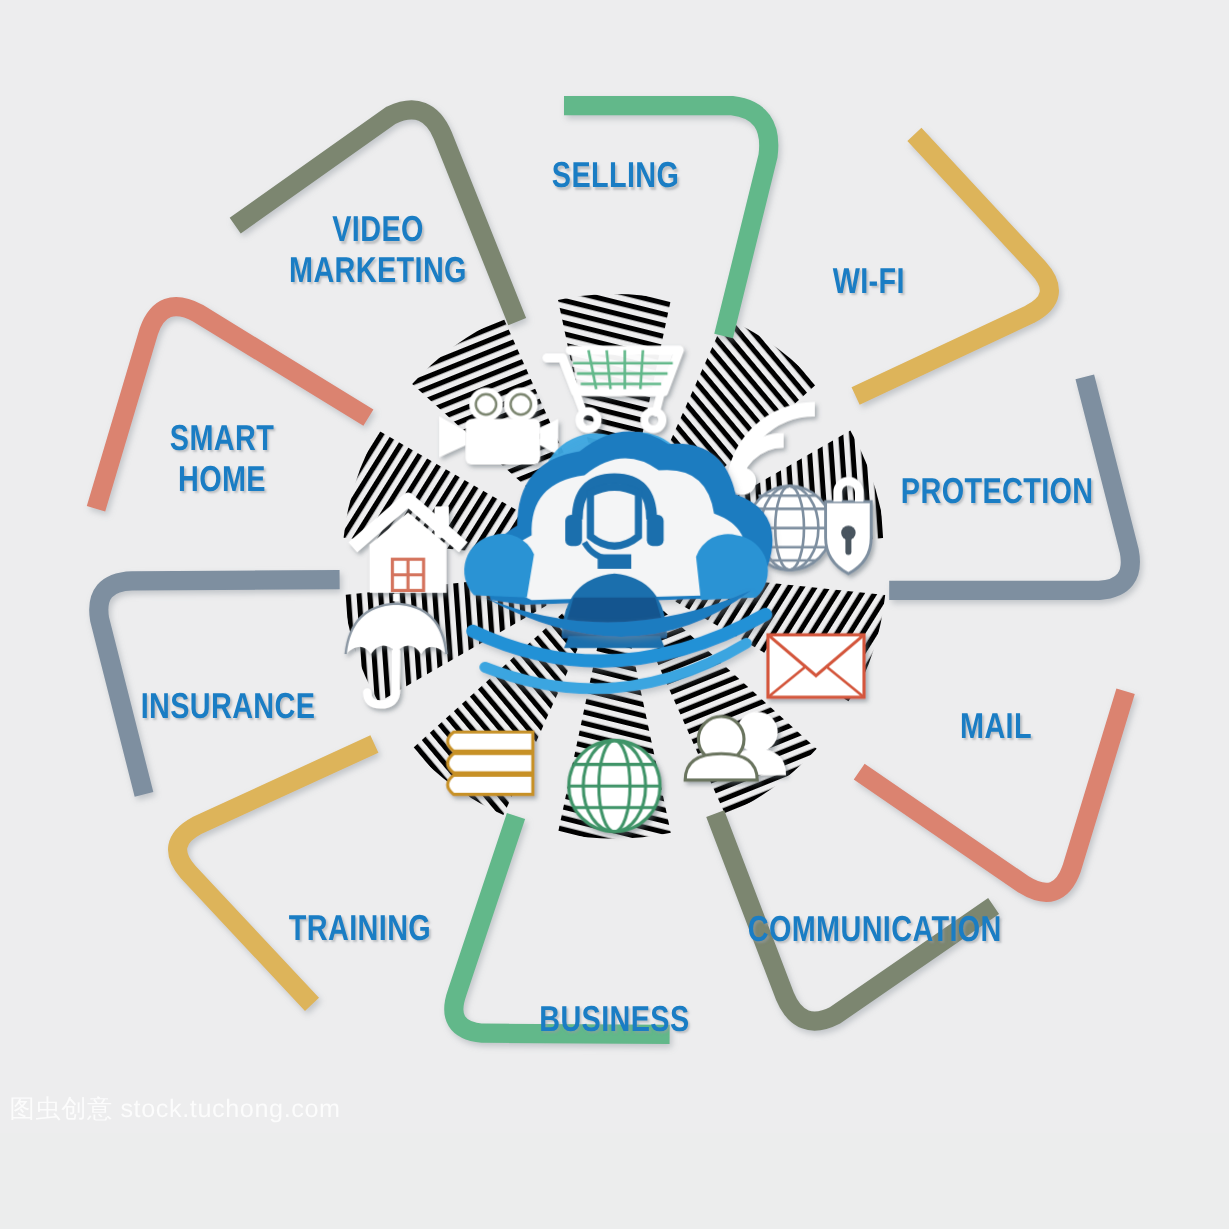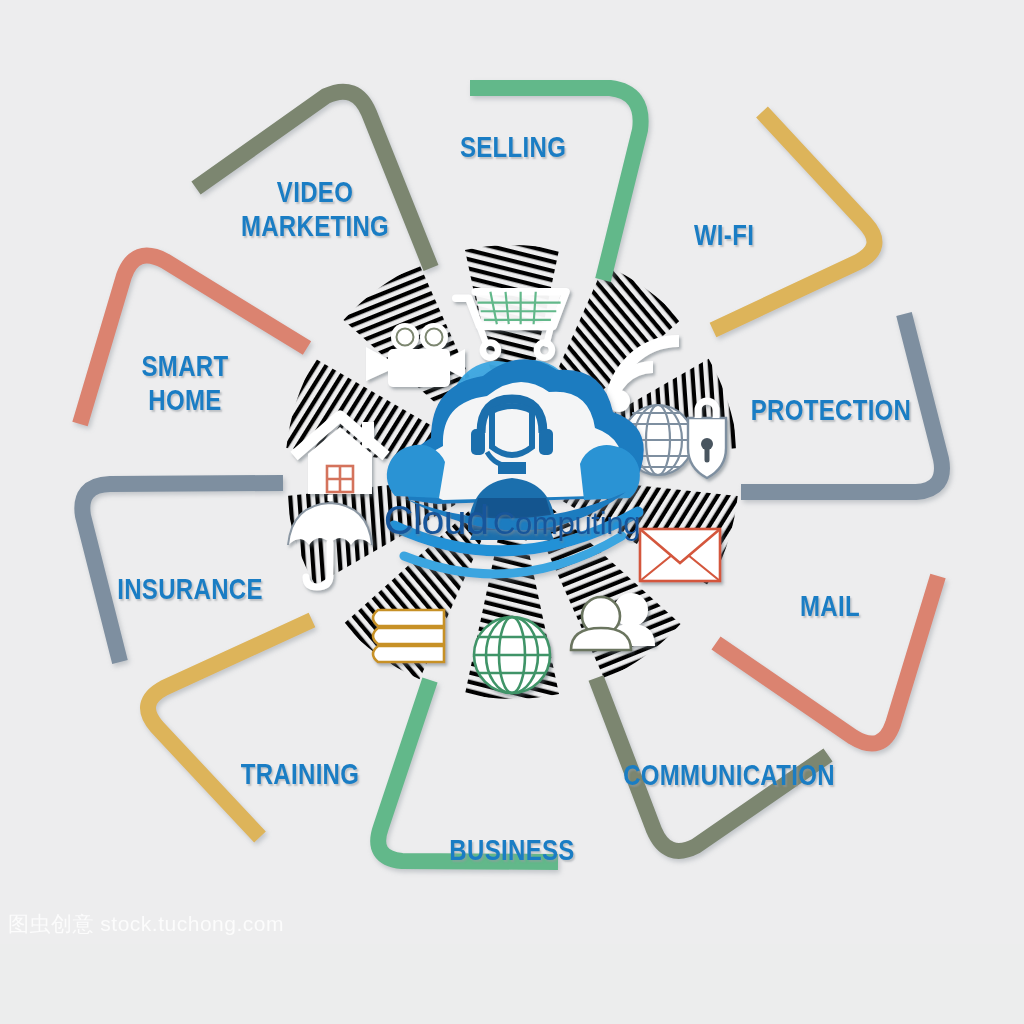--- a/index.html
+++ b/index.html
@@ -328,19 +328,15 @@
   <div class="label" style="left:180px; top:757px; width:240px;">TRAINING</div>
 
   <div class="label" style="left:50px; top:572px; width:280px;">INSURANCE</div>
 
   <div class="label" style="left:65px; top:349px; width:240px;">SMART
 HOME</div>
 
   <div class="label" style="left:195px; top:175px; width:240px;">VIDEO
 MARKETING</div>
 
-  <div class="logo-text">
-    <span class="big">Cloud</span>
-    <span class="small">Computing</span>
-  </div>
 
   <div id="watermark">图虫创意 stock.tuchong.com</div>
 </div>
 
 </body></html>

